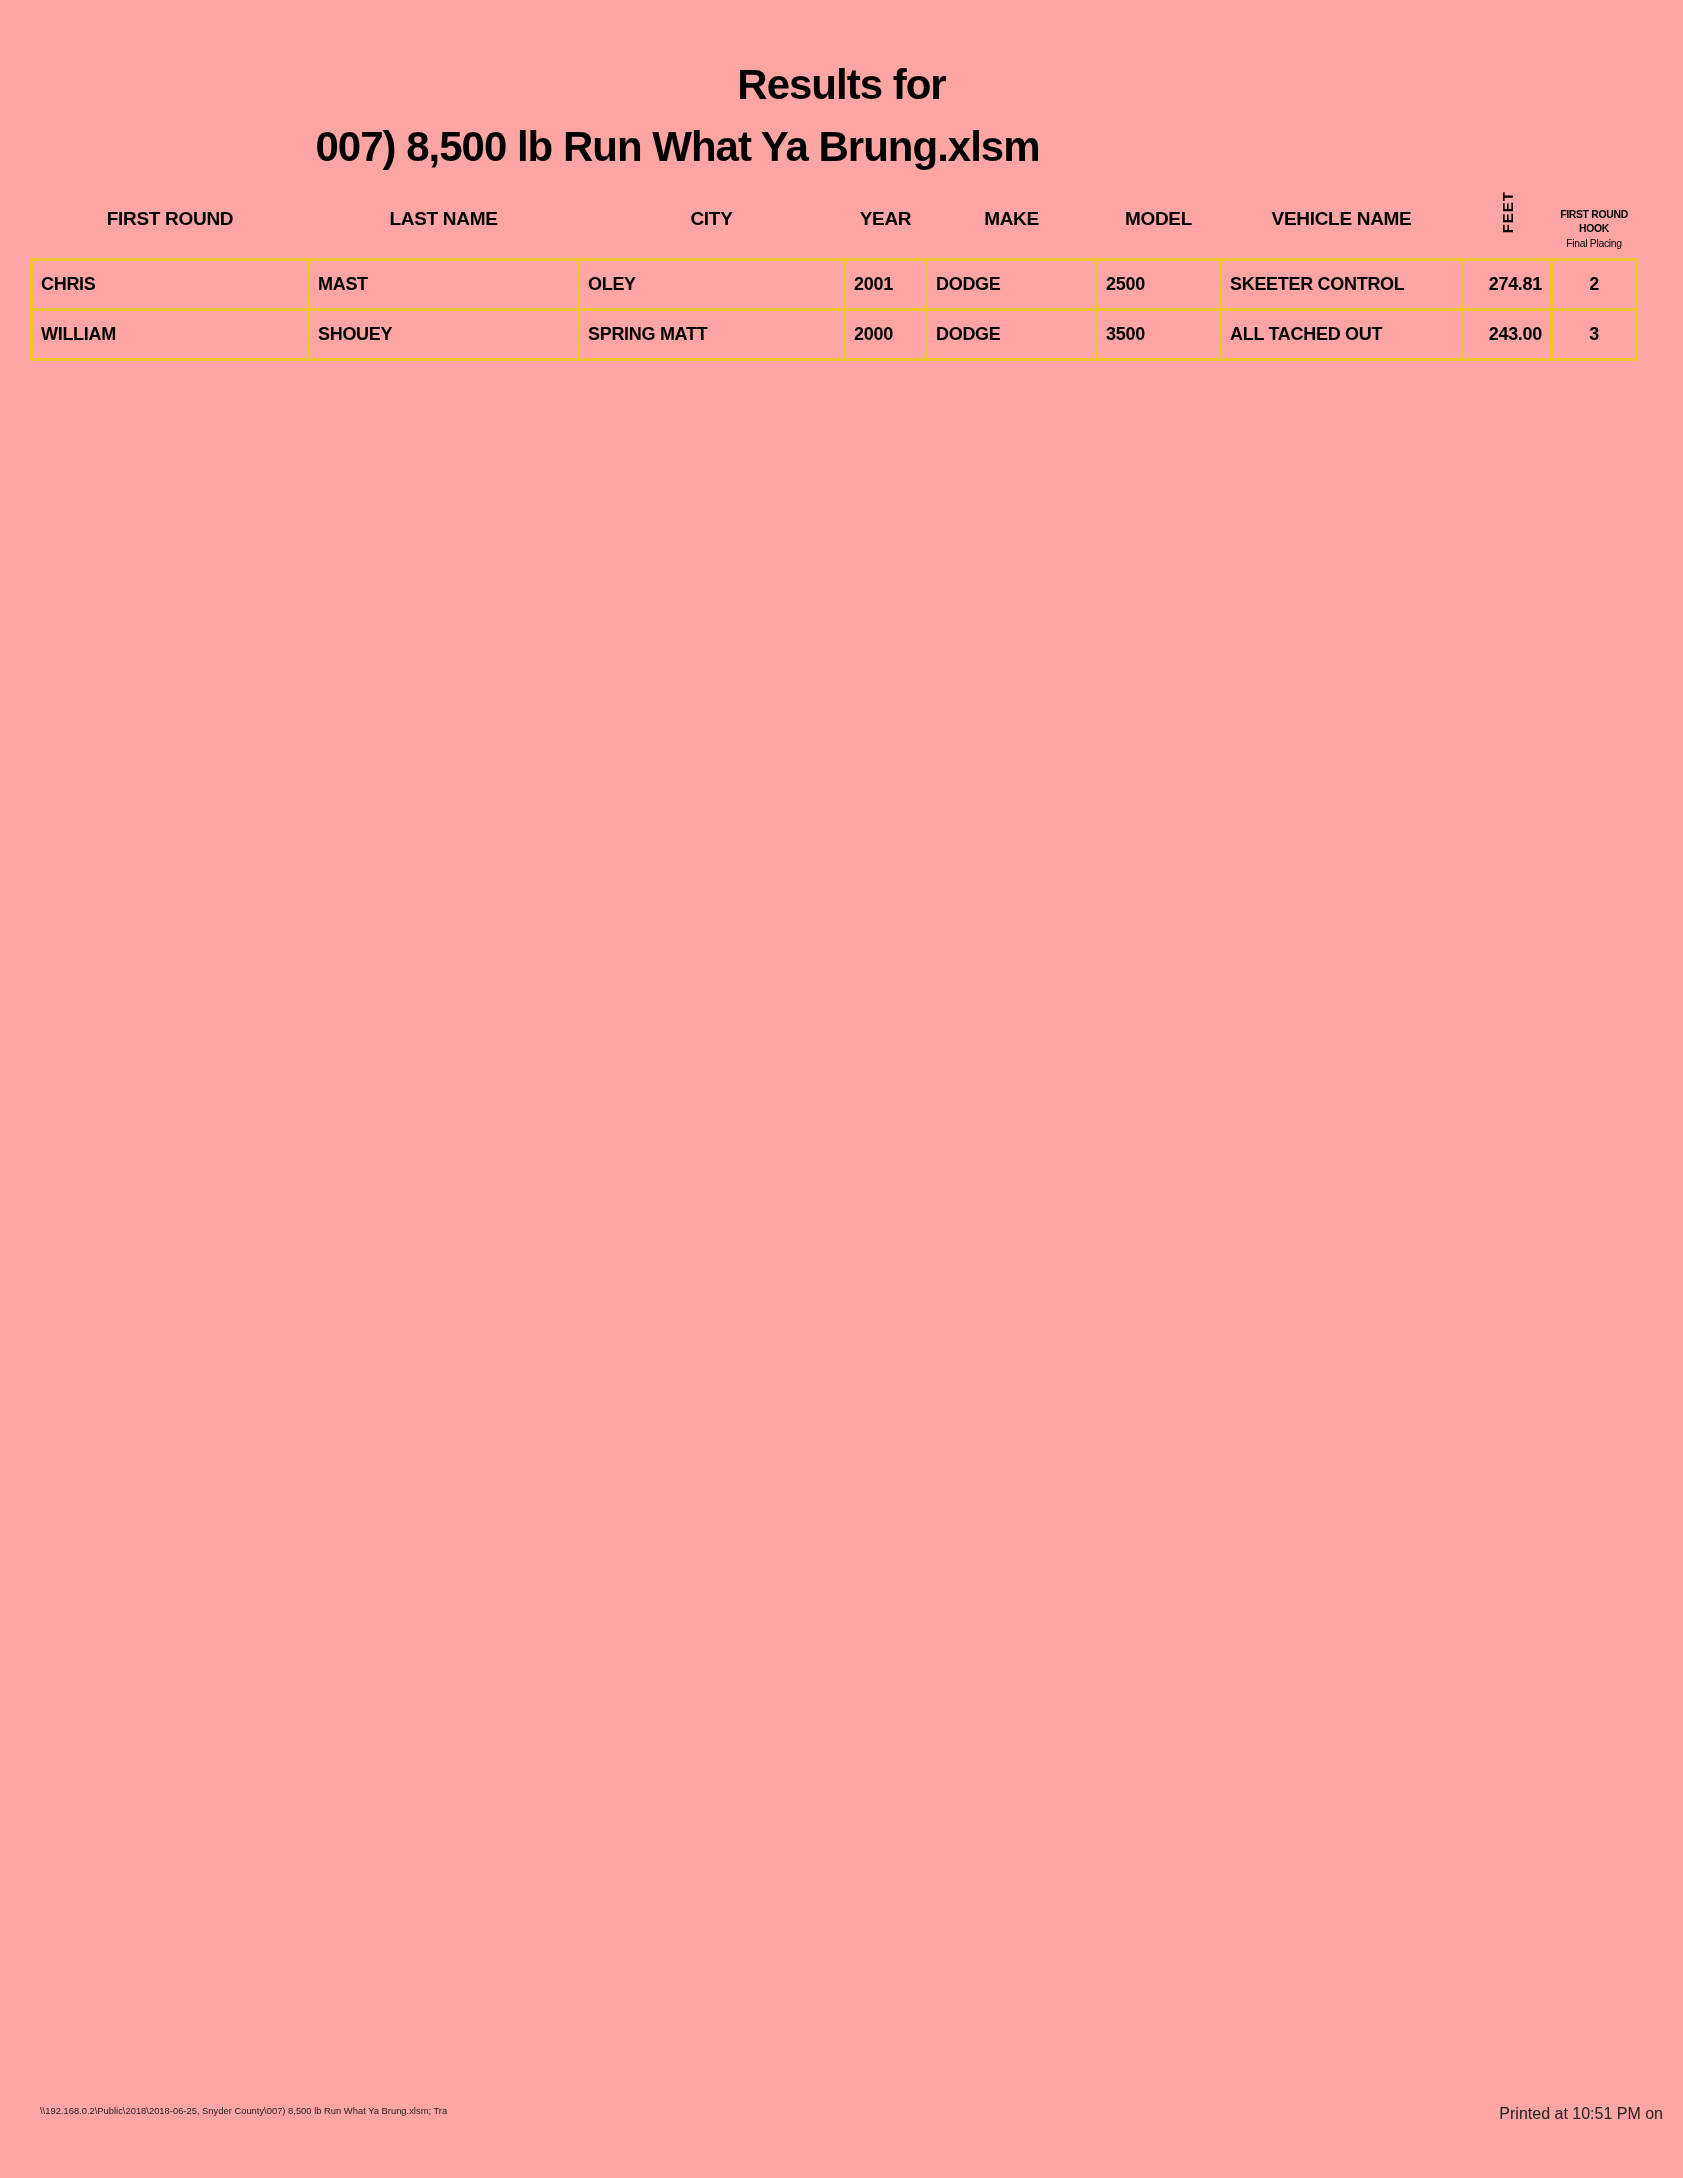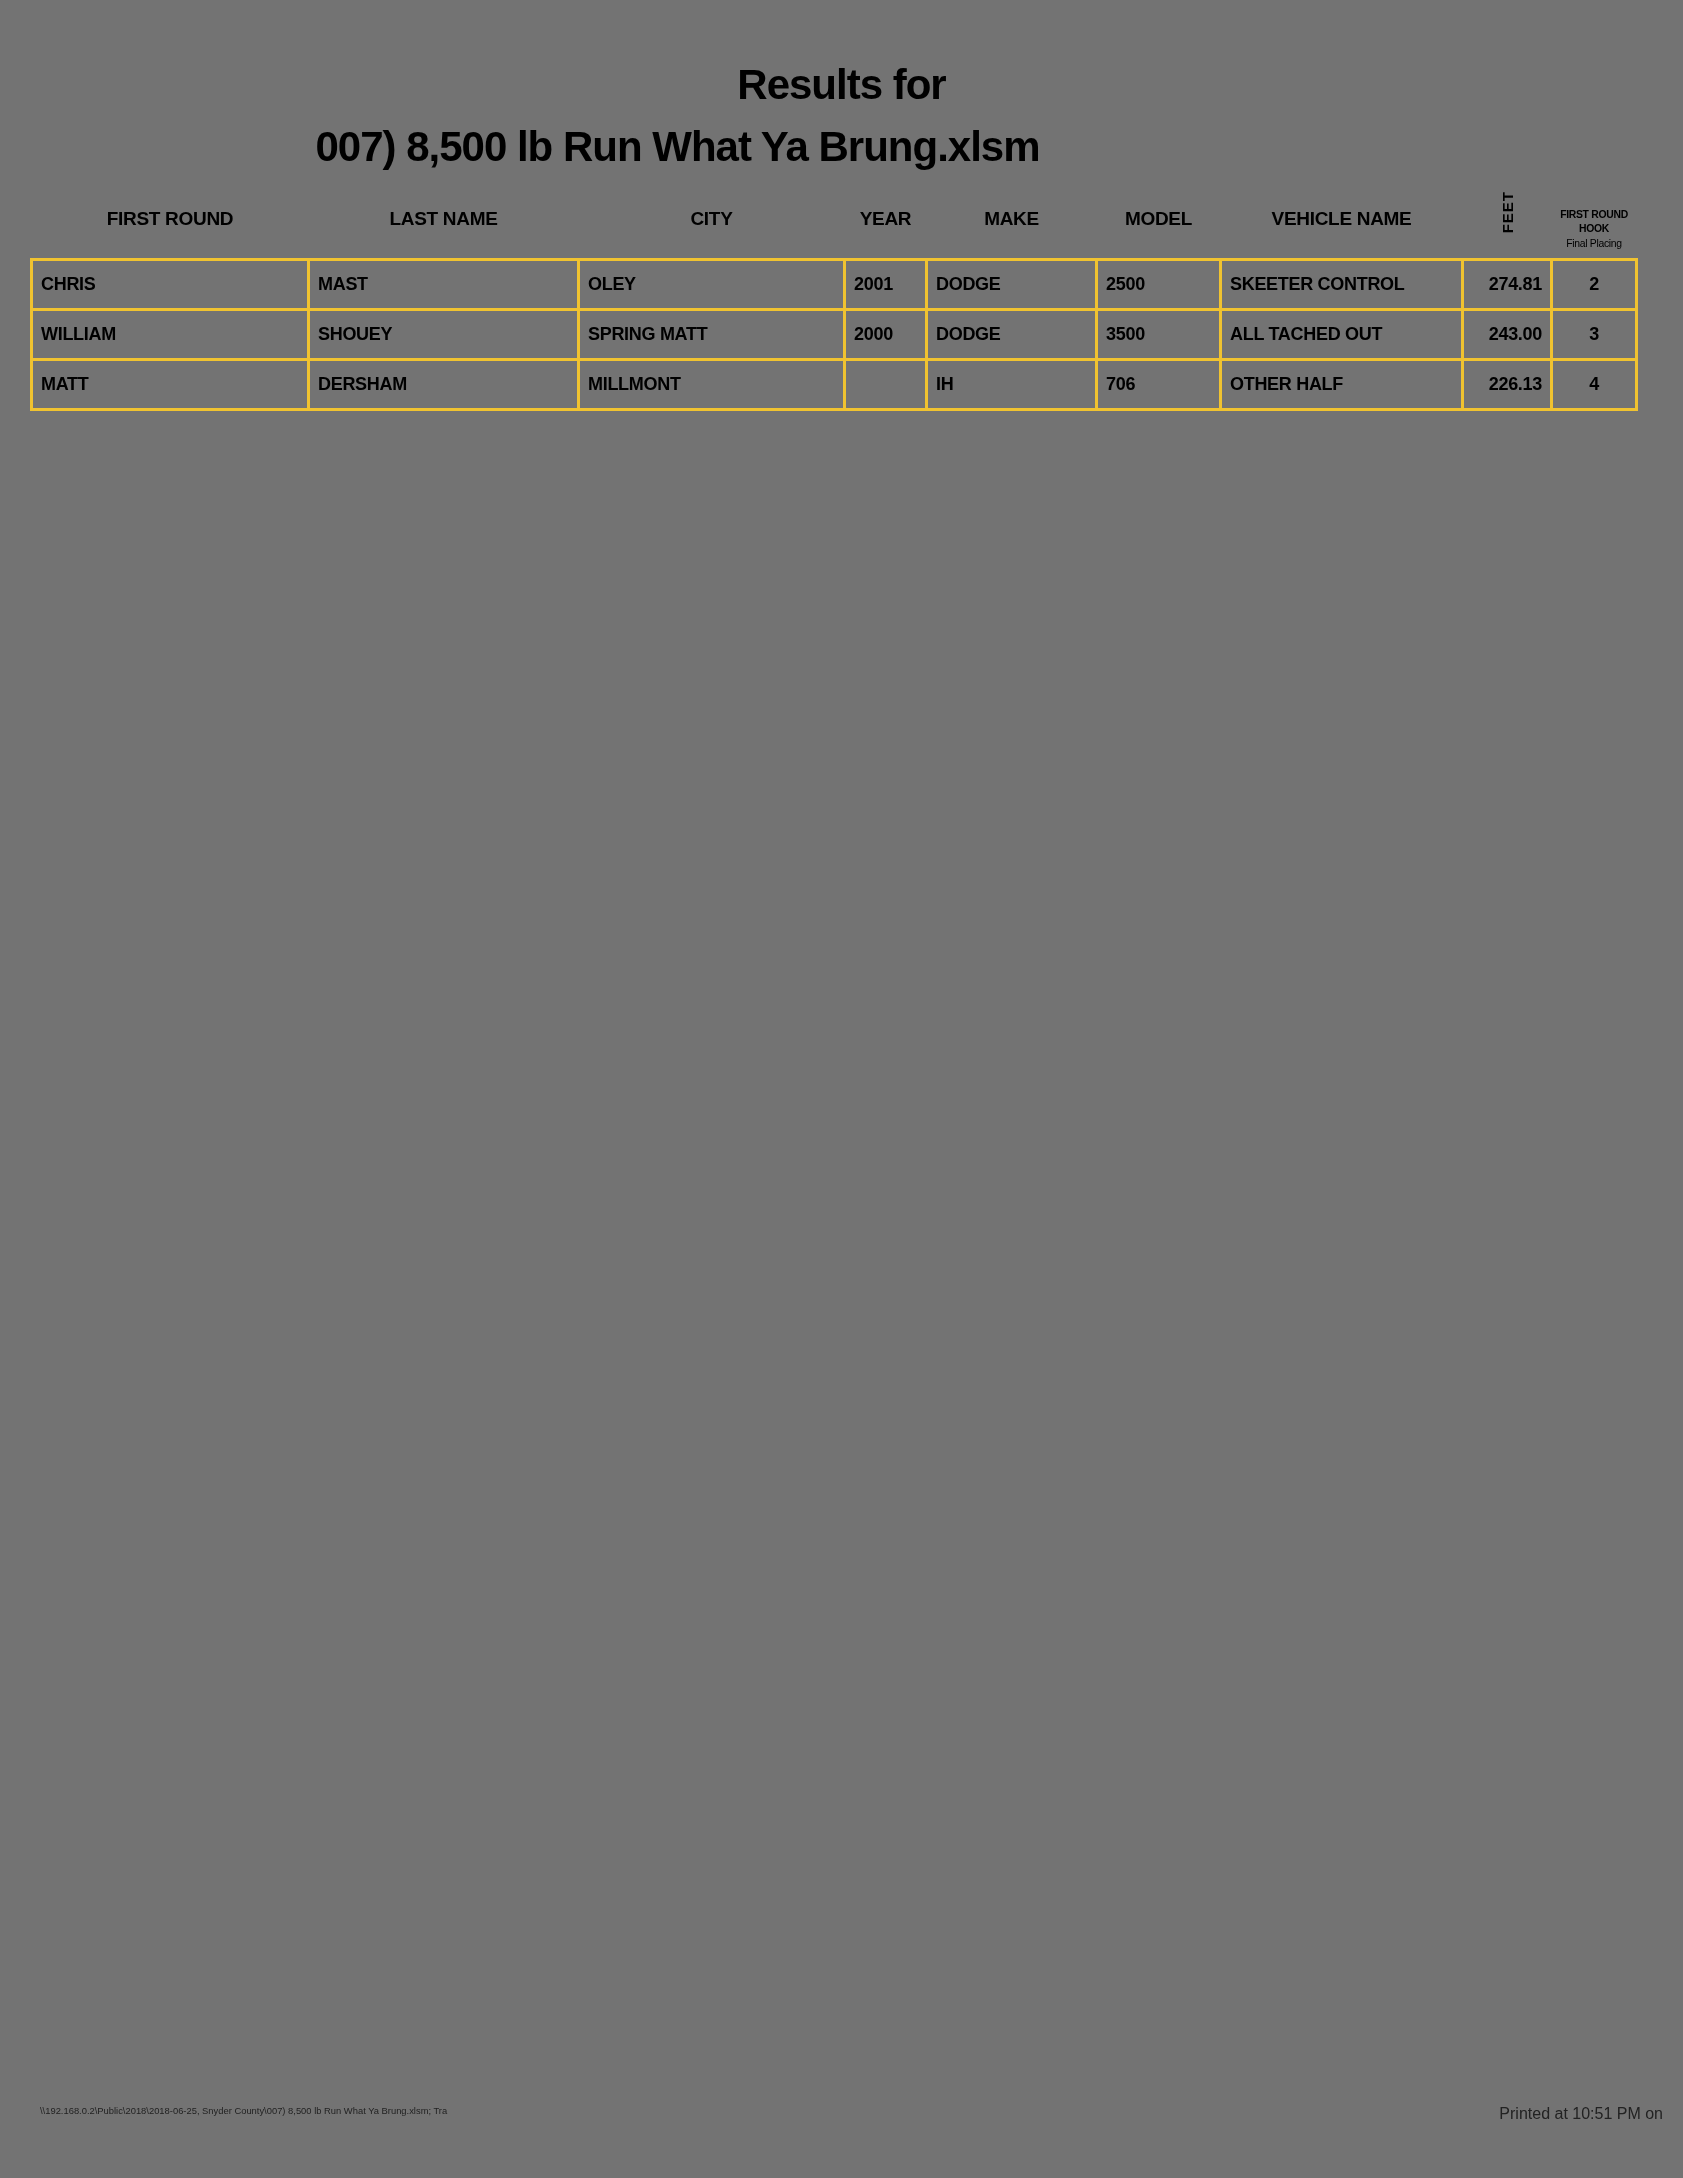--- a/index.html
+++ b/index.html
@@ -1,21 +1,21 @@
 <!DOCTYPE html>
 <html style="--gold: #F0C330;"><head>
 <meta charset="utf-8">
 <style>
   html,body { margin:0; padding:0; background:#e9e9e9; }
   .page {
     position: relative;
     width: 1683px;
     height: 2178px;
     margin: 0 auto;
-    background: #737373;
+    background: #fca5a5;
     font-family: "Liberation Sans", sans-serif;
     color: #000;
     overflow: hidden;
   }
   :root { --gold: #F0C330; }
 
   .title1 {
     position: absolute;
     top: 61px; left: 0; width: 1683px;
     text-align: center;
@@ -147,31 +147,20 @@
       <td>WILLIAM</td>
       <td>SHOUEY</td>
       <td>SPRING MATT</td>
       <td>2000</td>
       <td>DODGE</td>
       <td>3500</td>
       <td>ALL TACHED OUT</td>
       <td class="num-feet">243.00</td>
       <td class="num-place">3</td>
     </tr>
-    <tr class="data-row">
-      <td>MATT</td>
-      <td>DERSHAM</td>
-      <td>MILLMONT</td>
-      <td></td>
-      <td>IH</td>
-      <td>706</td>
-      <td>OTHER HALF</td>
-      <td class="num-feet">226.13</td>
-      <td class="num-place">4</td>
-    </tr>
   </tbody>
     </table>
 
   <div class="footer-left">\\192.168.0.2\Public\2018\2018-06-25, Snyder County\007) 8,500 lb Run What Ya Brung.xlsm;  Tra</div>
   <div class="footer-right">Printed at 10:51 PM on</div>
 
 </div>
 
 
 </body></html>

